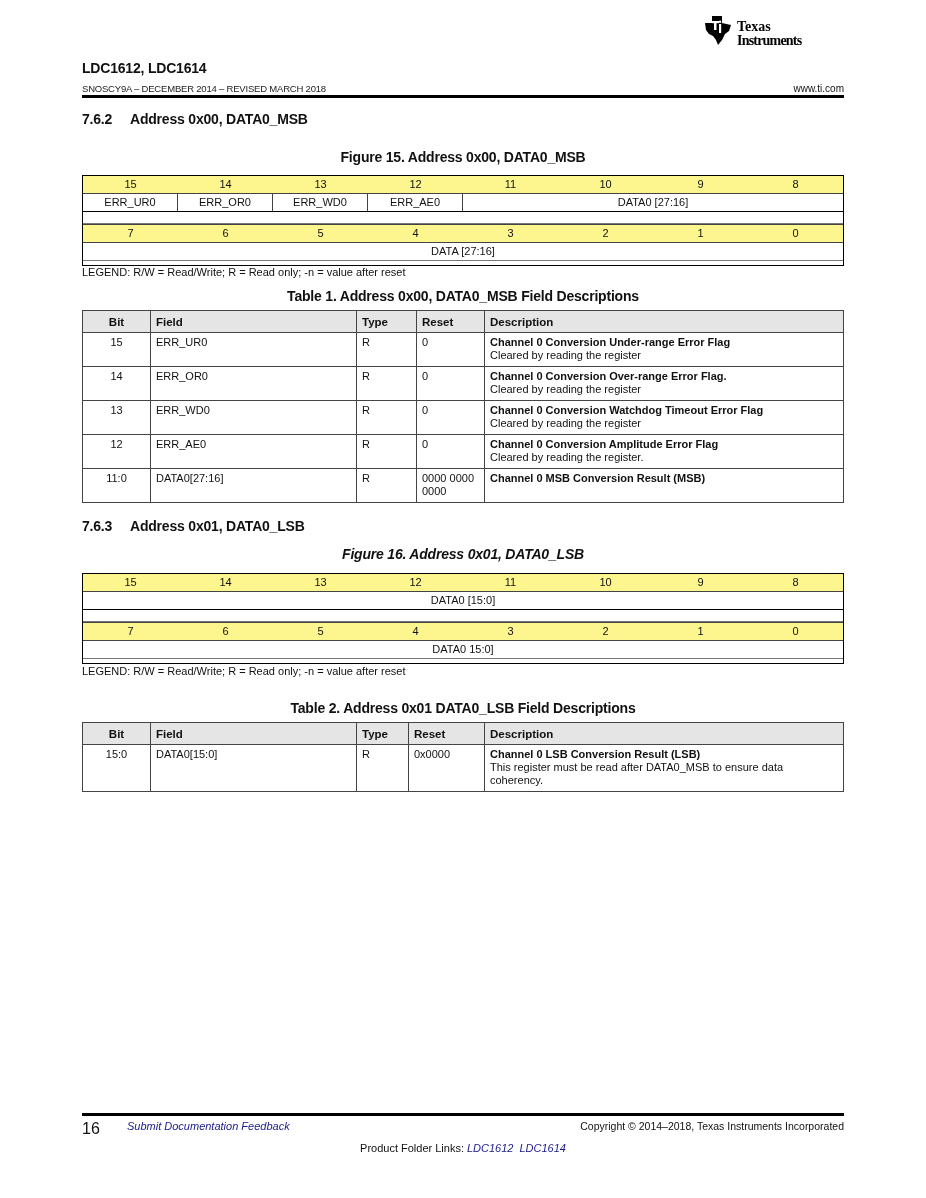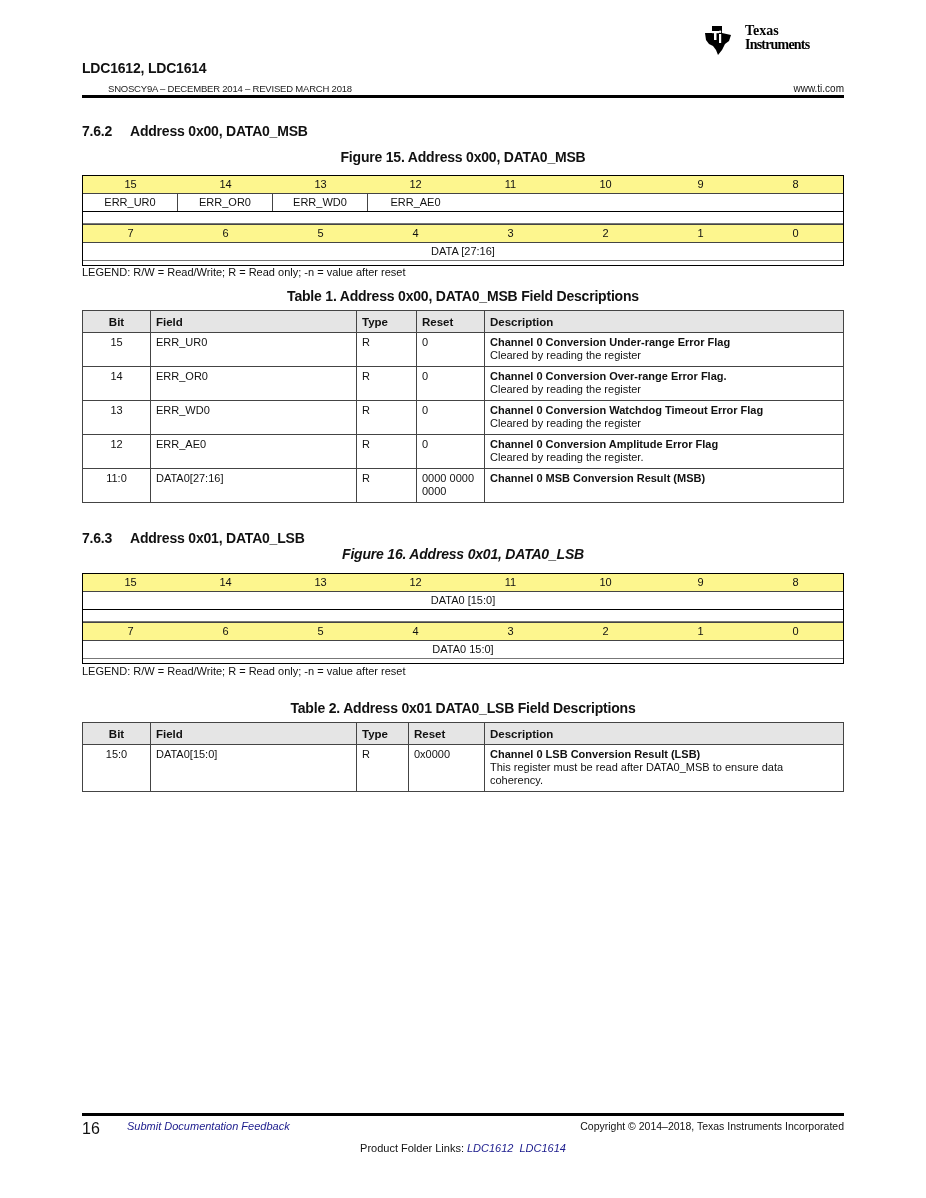--- a/index.html
+++ b/index.html
@@ -2,32 +2,32 @@
 <html><head>
 <meta charset="utf-8">
 <style>
   html, body { margin: 0; padding: 0; background: #ffffff; }
   body { width: 926px; height: 1198px; position: relative; overflow: hidden;
          font-family: "Liberation Sans", sans-serif; color: #111; }
   .abs { position: absolute; }
 
   
   .doc-title { left: 82px; top: 60px; font-size: 14px; font-weight: bold; letter-spacing: -0.2px; }
-  .doc-rev { left: 82px; top: 83px; font-size: 9.5px; color: #222; letter-spacing: -0.2px; margin-left: 26px; }
+  .doc-rev { left: 82px; top: 83px; font-size: 9.5px; color: #222; letter-spacing: -0.2px; }
   .doc-url { right: 82px; top: 83px; font-size: 10px; font-weight: normal; }
   .header-rule { left: 82px; width: 762px; top: 95px; height: 3px; background: #000; }
-  .logo { left: 703px; top: 24px; width: 145px; height: 40px; display: flex; align-items: flex-start; gap: 8px; }
+  .logo { left: 703px; top: 8px; width: 145px; height: 40px; display: flex; align-items: flex-end; }
   .logo svg { flex: none; }
   .logo-text { margin-left: 4px; font-family: "Liberation Serif", serif; font-weight: bold; line-height: 14px; color: #000; }
   .logo-text .l1 { font-size: 14px; letter-spacing: 0px; }
   .logo-text .l2 { font-size: 14px; letter-spacing: -0.8px; }
 
   
   .section-heading { left: 82px; font-size: 14px; font-weight: bold; letter-spacing: -0.2px; }
-  .section-heading .num { display: inline-block; width: 48px; margin-top: 12px; }
+  .section-heading .num { display: inline-block; width: 48px; }
   .caption { left: 82px; width: 762px; text-align: center; font-size: 14px; font-weight: bold; letter-spacing: -0.2px; }
 
   
   .regfig { left: 82px; width: 762px; border: 1.5px solid #000; box-sizing: border-box; }
   .regfig .bitrow { display: grid; grid-template-columns: repeat(8, 1fr); background: #fdf68e; border-bottom: 1px solid #444; height: 17px; }
   .regfig .bitrow div { text-align: center; font-size: 11px; line-height: 17px; }
   .regfig .fieldrow { display: grid; height: 17px; border-bottom: 1.5px solid #000; }
   .regfig .fieldrow div { text-align: center; font-size: 11px; line-height: 17px; border-right: 1px solid #444; }
   .regfig .fieldrow div:last-child { border-right: none; }
   .regfig .spacer { height: 11px; border-bottom: 1px solid #777; }
@@ -87,20 +87,21 @@
       <div>11</div>
       <div>10</div>
       <div>9</div>
       <div>8</div>
     </div>
   <div class="fieldrow" style="grid-template-columns: repeat(8, 1fr);">
       <div style="grid-column: span 1;">ERR_UR0</div>
       <div style="grid-column: span 1;">ERR_OR0</div>
       <div style="grid-column: span 1;">ERR_WD0</div>
       <div style="grid-column: span 1;">ERR_AE0</div>
+      <div style="grid-column: span 4;">DATA0 [27:16]</div>
     </div>
   <div class="spacer"></div>
   <div class="bitrow" style="border-top:1px solid #444;">
       <div>7</div>
       <div>6</div>
       <div>5</div>
       <div>4</div>
       <div>3</div>
       <div>2</div>
       <div>1</div>

